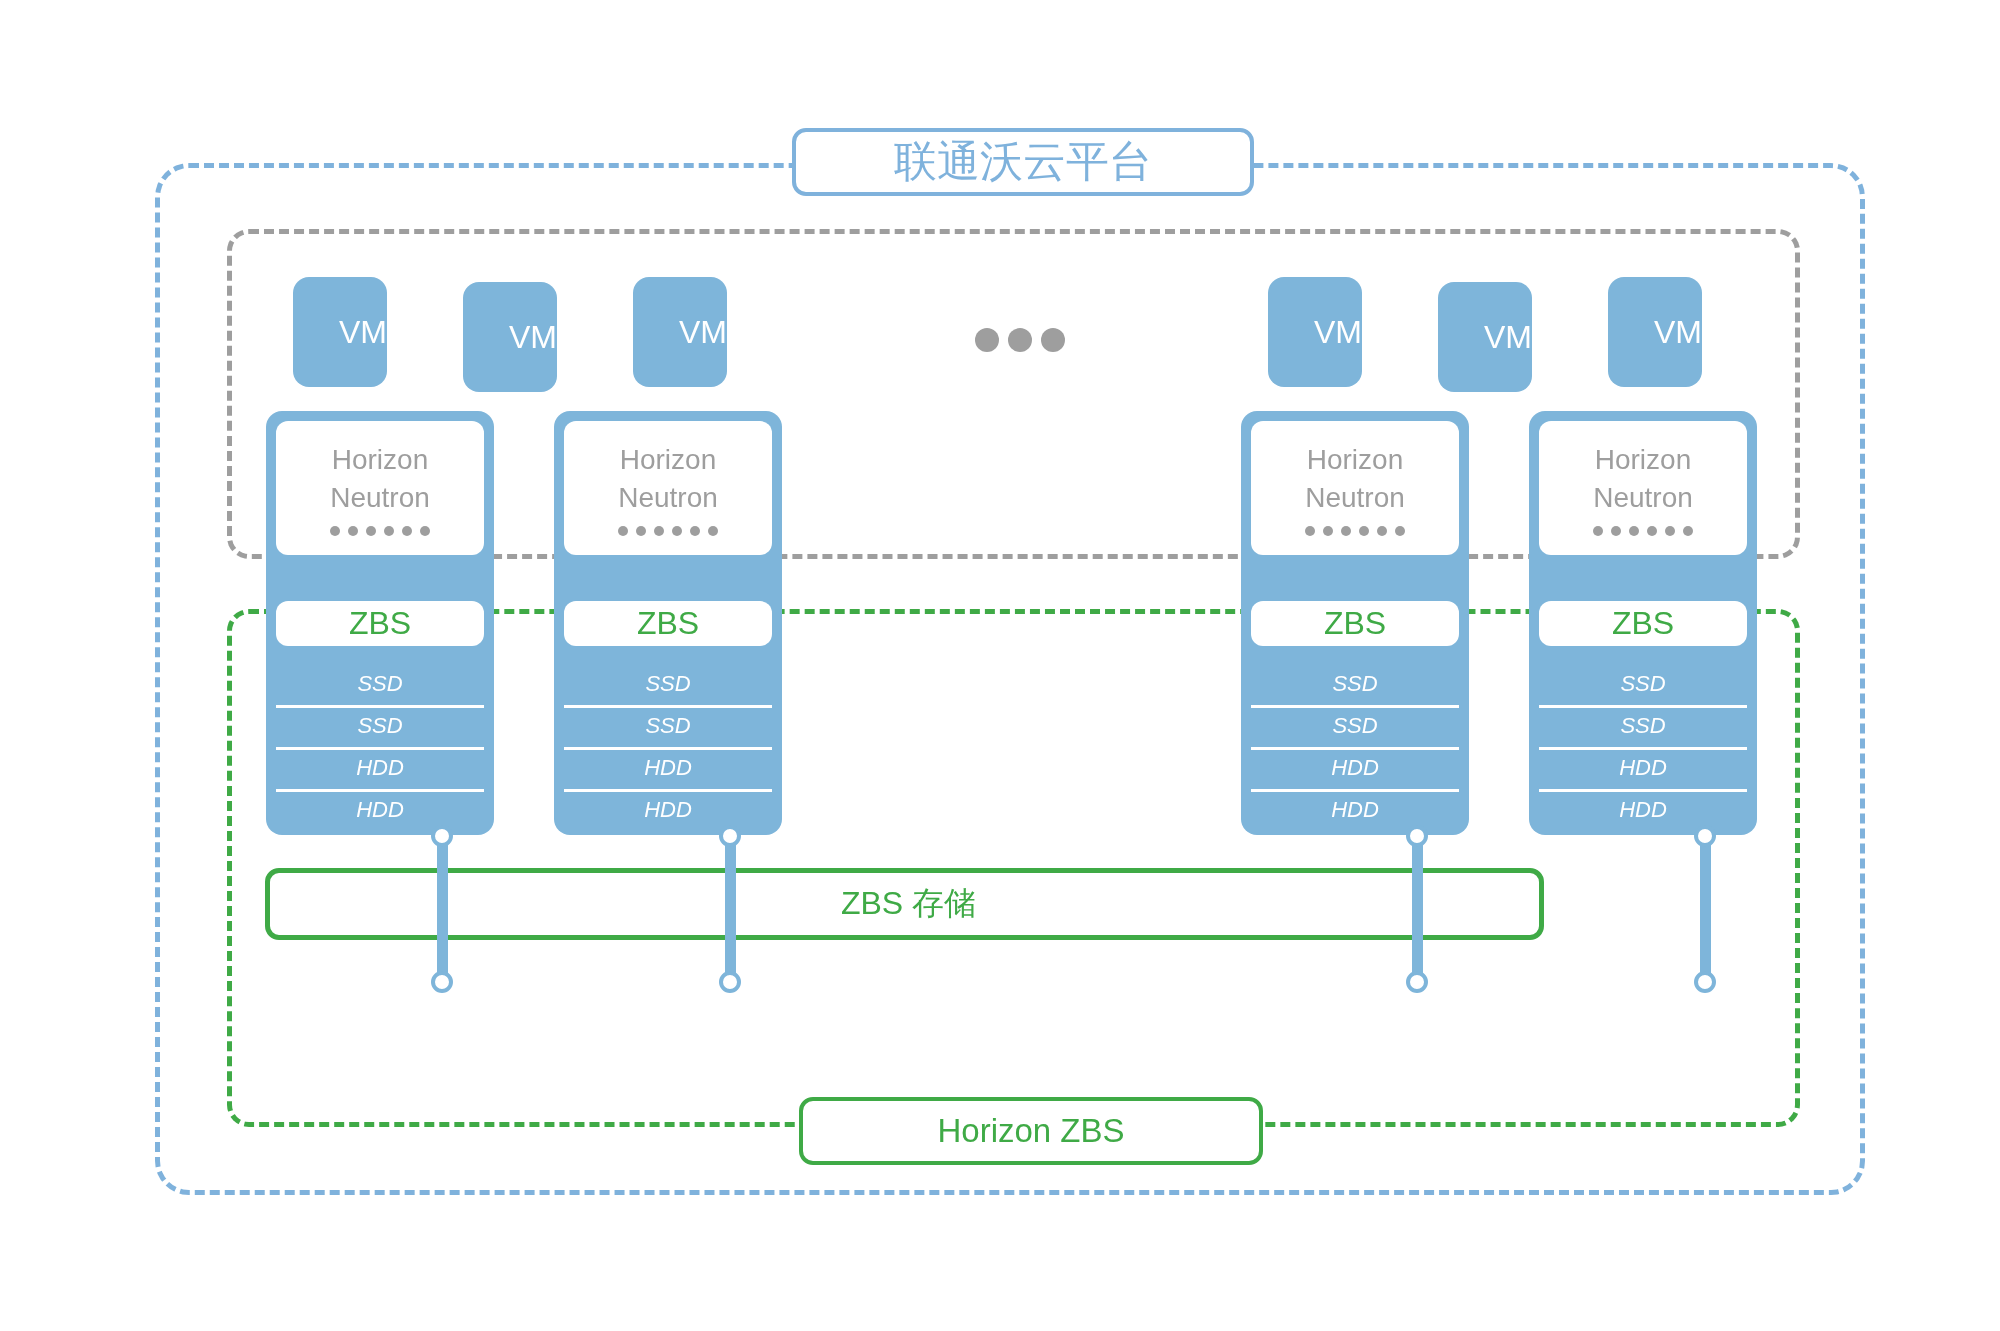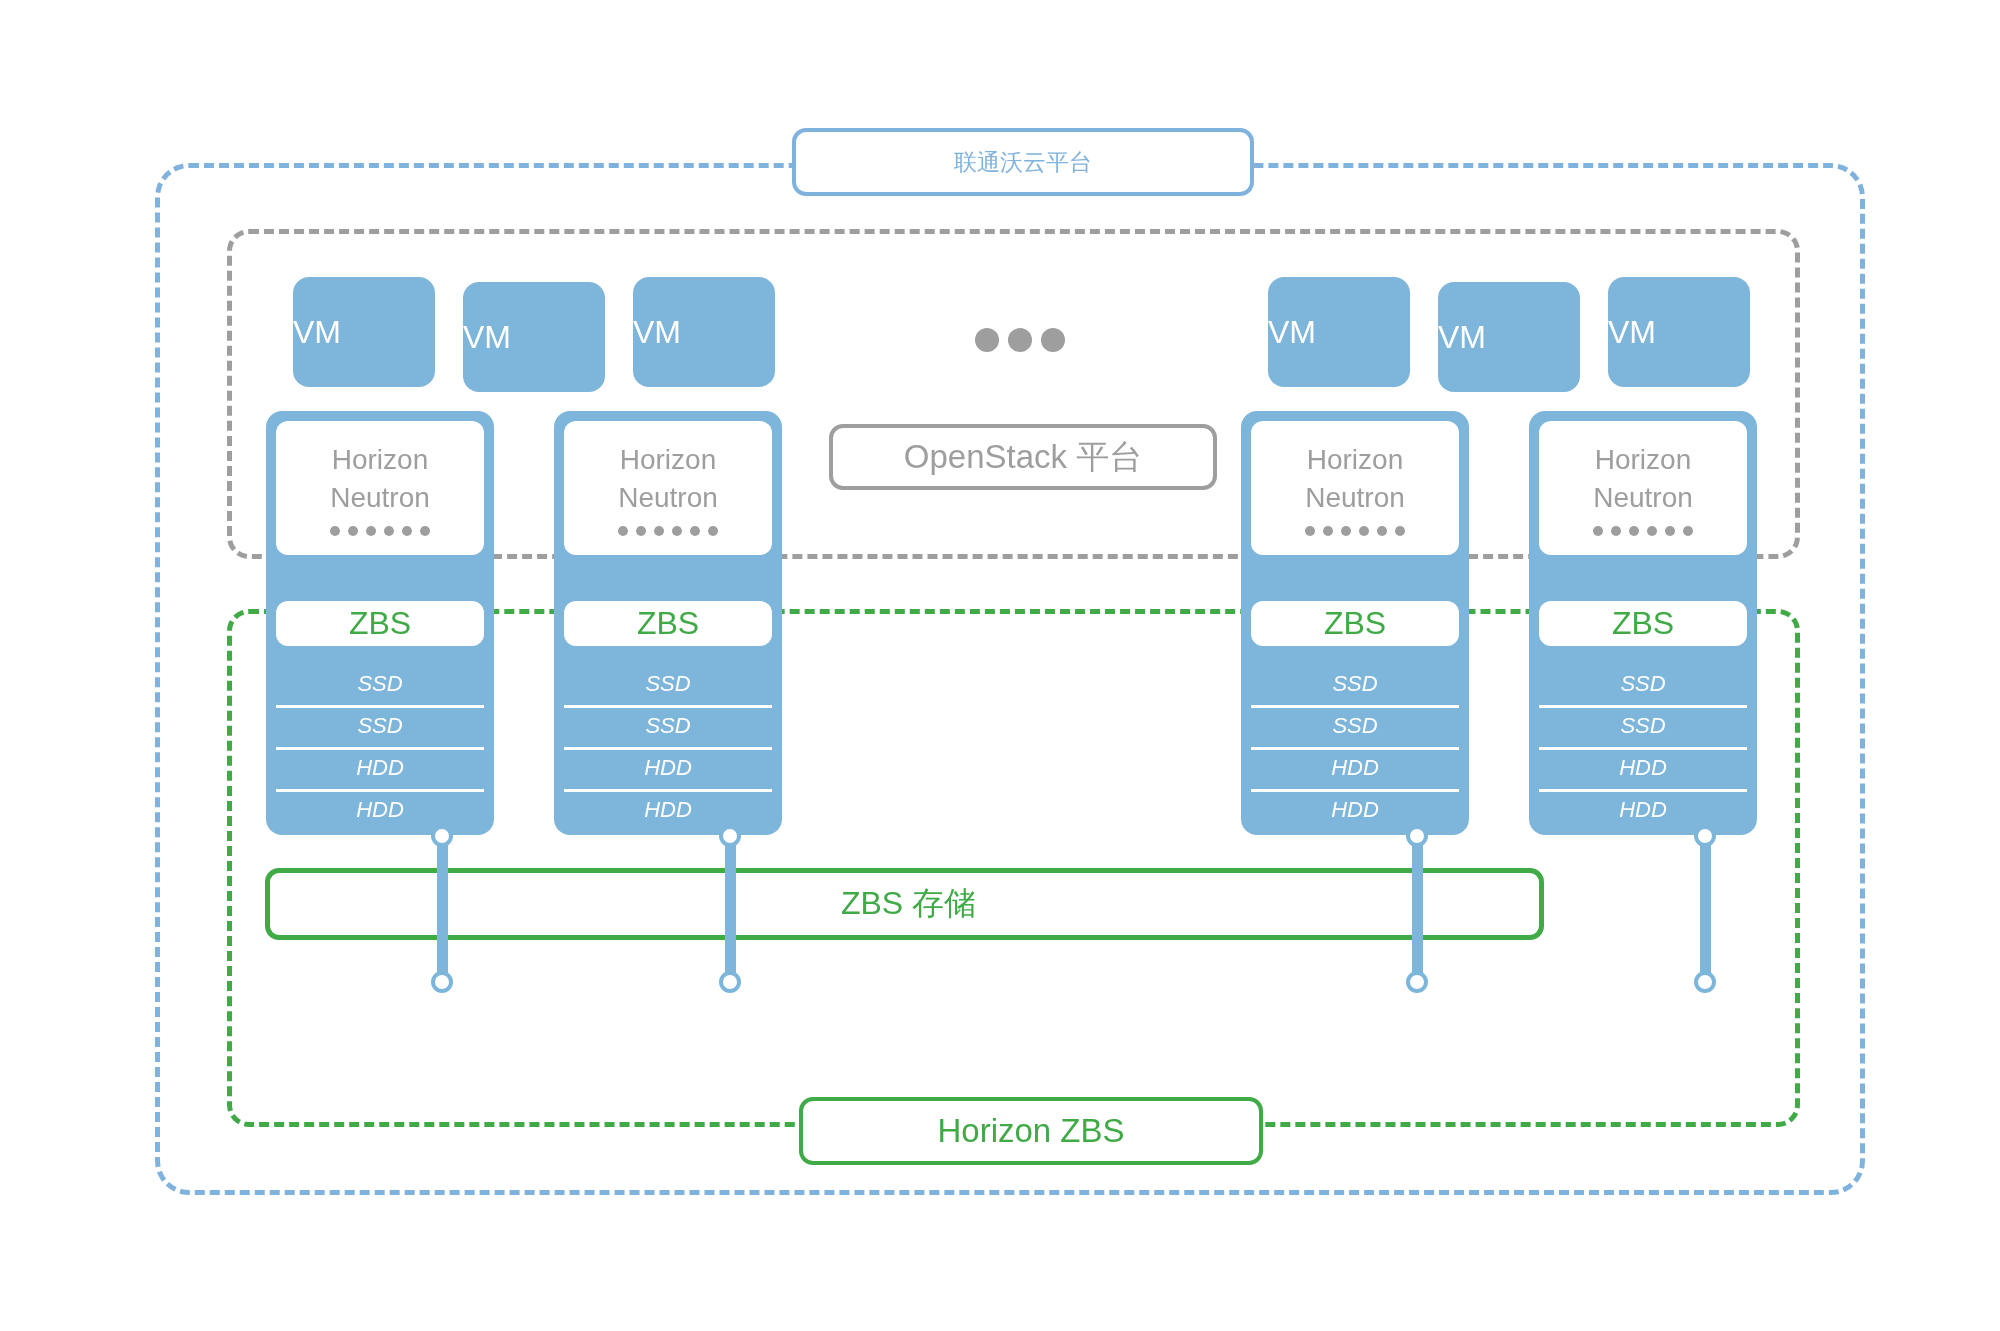--- a/index.html
+++ b/index.html
@@ -27,36 +27,36 @@
   }
 
   
   .pill{
     position:absolute;box-sizing:border-box;
     background:#ffffff;display:flex;align-items:center;justify-content:center;
     border-radius:14px;
   }
   #cloud-title{
     left:792px;top:128px;width:462px;height:68px;
-    border:4px solid #7fb2dc;color:#7fb2dc;font-size:23px;
+    border:4px solid #7fb2dc;color:#7fb2dc;font-size:43px;
   }
   #openstack-title{
     left:829px;top:424px;width:388px;height:66px;
     border:4px solid #9e9e9e;color:#9e9e9e;font-size:33px;
   }
   #smartx-title{
     left:799px;top:1097px;width:464px;height:68px;
     border:4px solid #3faa46;color:#3faa46;font-size:33px;
   }
 
   
   .vm{
-    position:absolute;width:142px;height:110px;
+    position:absolute;width:94px;height:110px;
     background:#7eb5da;border-radius:16px;
-    display:flex;align-items:center;justify-content:flex-start;
+    display:flex;align-items:center;justify-content:flex-end;
     color:#ffffff;font-size:32px;
   }
 
   
   #ellipsis{
     position:absolute;left:975px;top:328px;width:90px;height:24px;
     display:flex;justify-content:space-between;align-items:center;
   }
   #ellipsis i{width:24px;height:24px;border-radius:50%;background:#9e9e9e;display:block;}
 
@@ -270,20 +270,17 @@
 
 
   <div class="dot z-top" style="left:431px;top:971px"></div>
   <div class="dot z-top" style="left:719px;top:971px"></div>
   <div class="dot z-top" style="left:1406px;top:971px"></div>
   <div class="dot z-top" style="left:1694px;top:971px"></div>
 
   <div id="cloud-title" class="pill z-top">
     <span>联通沃云平台</span>
   </div>
-  <div id="openstack-title" class="pill z-top">
-    <span>OpenStack 平台</span>
-  </div>
   <div id="smartx-title" class="pill z-top">
     <span>Horizon ZBS</span>
   </div>
 
 </div>
 
 </body></html>

